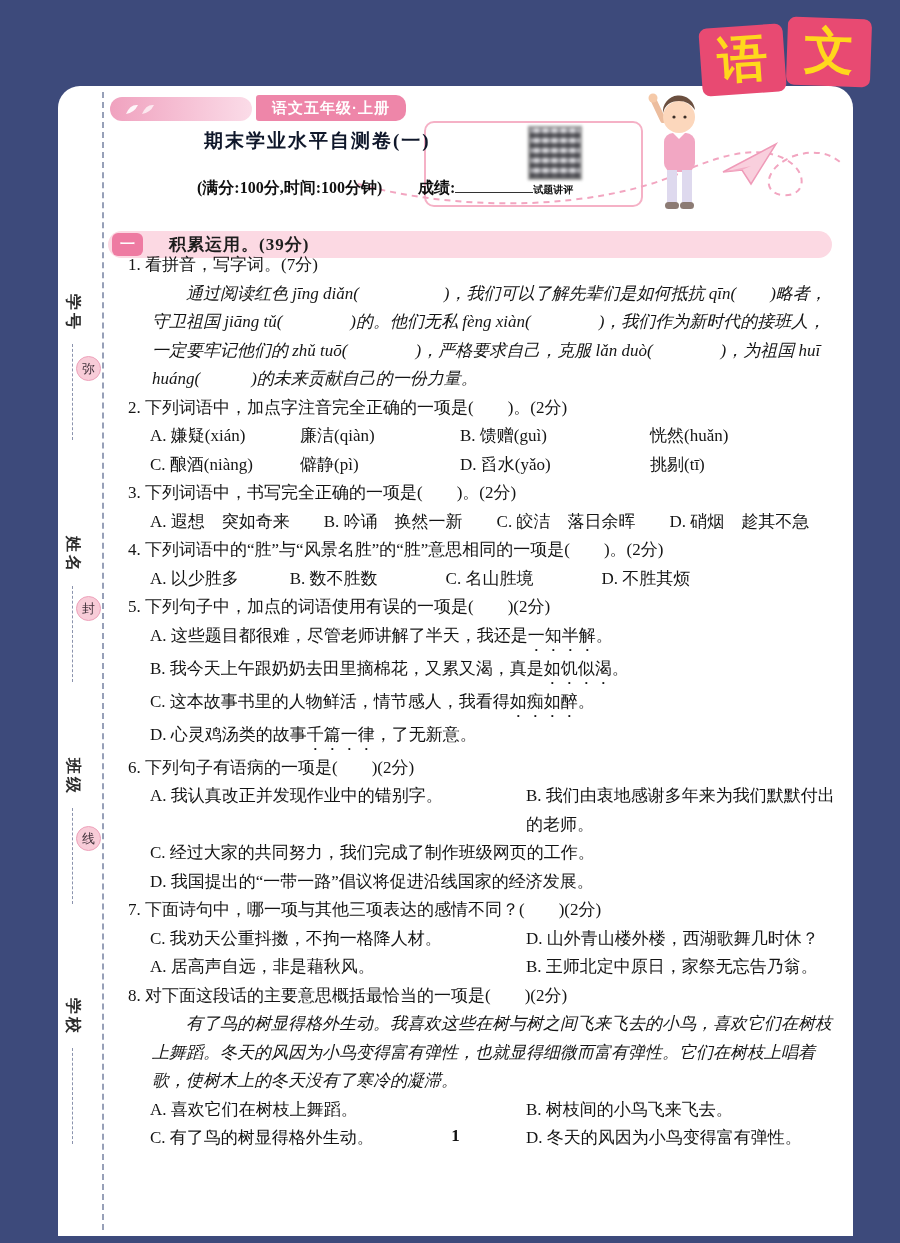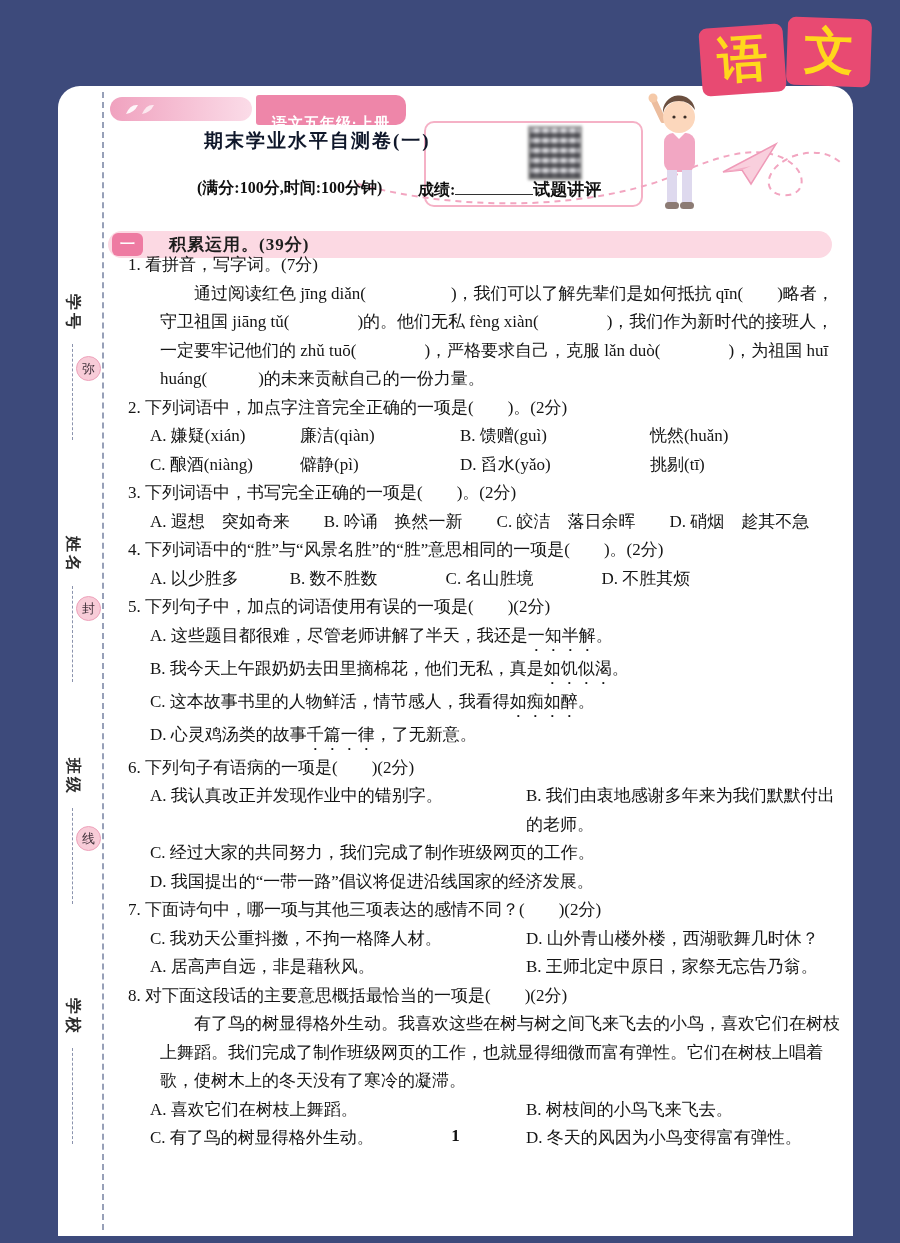--- a/index.html
+++ b/index.html
@@ -21,51 +21,51 @@
   .seal-label { display:inline-block; writing-mode:vertical-rl; text-orientation:sideways;
     font-size:16px; font-weight:bold; color:#2b2b2b; letter-spacing:3px; }
   .seal-fill { width:0; height:96px; border-left:1.5px dashed #8b93ad; margin:8px auto 0; }
   .seal-circle { position:absolute; left:18px; width:25px; height:25px; border-radius:50%;
     background:#f8ccd8; border:1px solid #eea2bb; color:#40303a; font-size:13px; line-height:24px;
     text-align:center; z-index:2; }
 
   
   .banner-left { position:absolute; left:52px; top:11px; width:142px; height:24px; border-radius:12px;
     background:linear-gradient(90deg,#f0a2bf,#fbdce8); display:flex; align-items:center; padding-left:10px; }
-  .banner-pill { position:absolute; left:198px; top:9px; height:26px; padding:15px 16px; background:#ee86a9;
+  .banner-pill { position:absolute; left:198px; top:9px; height:26px; padding:0 16px; background:#ee86a9;
     color:#ffffff; font-size:15px; font-weight:bold; letter-spacing:1px; line-height:26px;
     border-radius:3px 10px 10px 3px; font-family:"Liberation Sans","DejaVu Sans",sans-serif; }
   .deco-frame { position:absolute; left:366px; top:35px; width:219px; height:86px;
     border:2px solid #f5b1c6; border-radius:10px; z-index:0; }
   .paper-title { position:absolute; left:146px; top:42px; font-size:19px; font-weight:bold;
     letter-spacing:2px; color:#0f172a; z-index:1; }
   .paper-meta { position:absolute; left:139px; top:92px; font-size:16px; font-weight:bold; color:#101010; z-index:1; }
   .score-row { position:absolute; left:360px; top:92px; font-size:16px; font-weight:bold; color:#101010; z-index:1; }
   .score-blank { display:inline-block; width:78px; border-bottom:1.5px solid #333; height:14px; }
-  .review { font-size:17px; font-weight:bold; }
+  .review { font-size:10px; font-weight:bold; }
   .qr { position:absolute; left:470px; top:40px; width:54px; height:54px; border:2px solid #8f8f8f; z-index:1;
     background:
       repeating-linear-gradient(0deg, rgba(70,70,75,.85) 0 5px, rgba(210,210,215,.55) 5px 10px),
       repeating-linear-gradient(90deg, #5a5a60 0 4px, #d8d8dc 4px 9px);
     filter:blur(1.4px); }
   .swirl { position:absolute; left:300px; top:0; z-index:0; }
   .student { position:absolute; left:575px; top:4px; z-index:2; }
   .plane { position:absolute; left:663px; top:56px; z-index:2; }
 
   
   .section-banner { position:absolute; left:50px; top:145px; width:724px; height:27px;
     background:#fcd9e3; border-radius:14px; display:flex; align-items:center; }
   .section-num { width:31px; height:23px; margin-left:4px; background:#ee7ba2; color:#fff;
     border-radius:6px; text-align:center; line-height:23px; font-size:15px; font-weight:bold; }
   .section-title { margin-left:26px; font-size:17px; font-weight:bold; color:#1d1d1d; letter-spacing:1px; }
 
   
   .content { position:absolute; left:50px; top:165px; width:732px; padding-left:20px;
     font-size:17px; line-height:28.5px; color:#141414; }
-  .para { margin-left:32px; text-indent:2em; }
+  .para { margin-left:24px; text-indent:2em;font-style:italic; }
   .opts, .opt { padding-left:22px; }
   .r4 { display:flex; padding-left:22px;justify-content:space-between; }
   .r4 span { flex:none; }
   .r4 span:nth-child(1){ width:150px; }
   .r4 span:nth-child(2){ width:160px; }
   .r4 span:nth-child(3){ width:190px; }
   .r4 span:nth-child(4){ flex:1; }
   .row2 { display:flex; padding-left:22px;gap:44px; }
   .row2 .c1 { width:332px; flex:none; }
   .emdot { -webkit-text-emphasis-style:dot; -webkit-text-emphasis-position:under;
@@ -180,21 +180,21 @@
       </div>
 
       <div>
         <div class="stem">4. 下列词语中的“胜”与“风景名胜”的“胜”意思相同的一项是(　　)。(2分)</div>
         <div class="opts">A. 以少胜多　　　B. 数不胜数　　　　C. 名山胜境　　　　D. 不胜其烦</div>
       </div>
 
       <div>
         <div class="stem">5. 下列句子中，加点的词语使用有误的一项是(　　)(2分)</div>
         <div class="opt"><span>A. 这些题目都很难，尽管老师讲解了半天，我还是</span><span class="emdot">一知半解</span><span>。</span></div>
-        <div class="opt"><span>B. 我今天上午跟奶奶去田里摘棉花，他们无私，真是</span><span class="emdot">如饥似渴</span><span>。</span></div>
+        <div class="opt"><span>B. 我今天上午跟奶奶去田里摘棉花，又累又渴，真是</span><span class="emdot">如饥似渴</span><span>。</span></div>
         <div class="opt"><span>C. 这本故事书里的人物鲜活，情节感人，我看得</span><span class="emdot">如痴如醉</span><span>。</span></div>
         <div class="opt"><span>D. 心灵鸡汤类的故事</span><span class="emdot">千篇一律</span><span>，了无新意。</span></div>
       </div>
 
       <div>
         <div class="stem">6. 下列句子有语病的一项是(　　)(2分)</div>
         <div class="row2">
           <span class="c1">A. 我认真改正并发现作业中的错别字。</span>
           <span>B. 我们由衷地感谢多年来为我们默默付出的老师。</span>
         </div>
@@ -209,21 +209,21 @@
           <span>D. 山外青山楼外楼，西湖歌舞几时休？</span>
         </div>
         <div class="row2">
           <span class="c1">A. 居高声自远，非是藉秋风。</span>
           <span>B. 王师北定中原日，家祭无忘告乃翁。</span>
         </div>
       </div>
 
       <div>
         <div class="stem">8. 对下面这段话的主要意思概括最恰当的一项是(　　)(2分)</div>
-        <div class="para">有了鸟的树显得格外生动。我喜欢这些在树与树之间飞来飞去的小鸟，喜欢它们在树枝上舞蹈。我们完成了制作班级网页的工作，也就显得细微而富有弹性。它们在树枝上唱着歌，使树木上的冬天没有了寒冷的凝滞。</div>
+        <div class="para">有了鸟的树显得格外生动。我喜欢这些在树与树之间飞来飞去的小鸟，喜欢它们在树枝上舞蹈。冬天的风因为小鸟变得富有弹性，也就显得细微而富有弹性。它们在树枝上唱着歌，使树木上的冬天没有了寒冷的凝滞。</div>
         <div class="row2">
           <span class="c1">A. 喜欢它们在树枝上舞蹈。</span>
           <span>B. 树枝间的小鸟飞来飞去。</span>
         </div>
         <div class="row2">
           <span class="c1">C. 有了鸟的树显得格外生动。</span>
           <span>D. 冬天的风因为小鸟变得富有弹性。</span>
         </div>
       </div>
 

